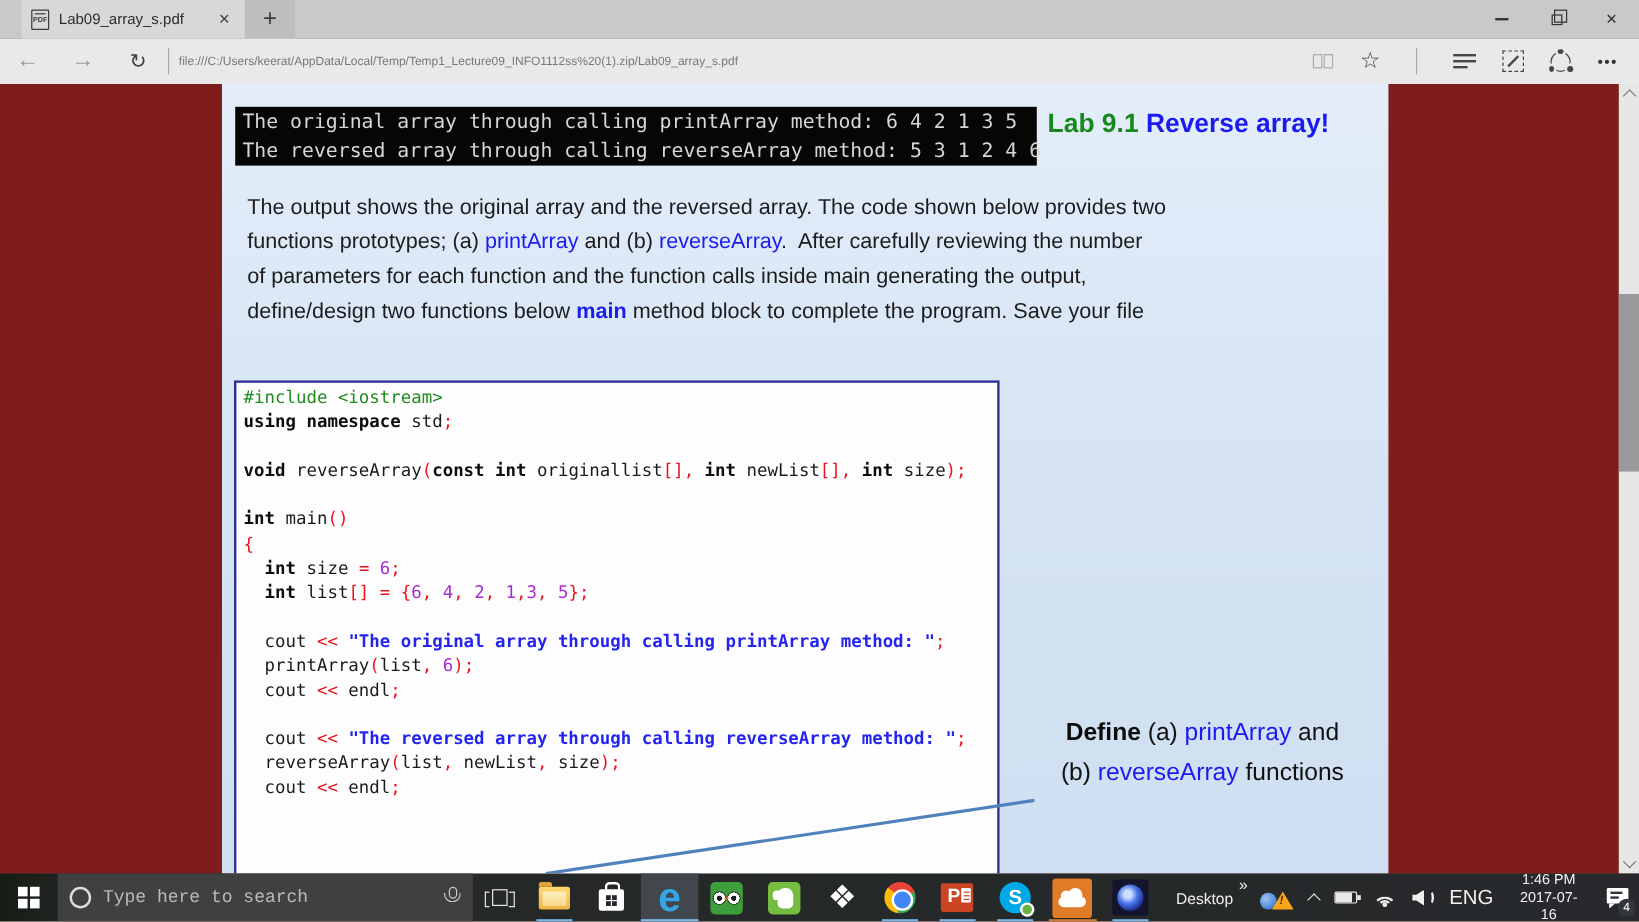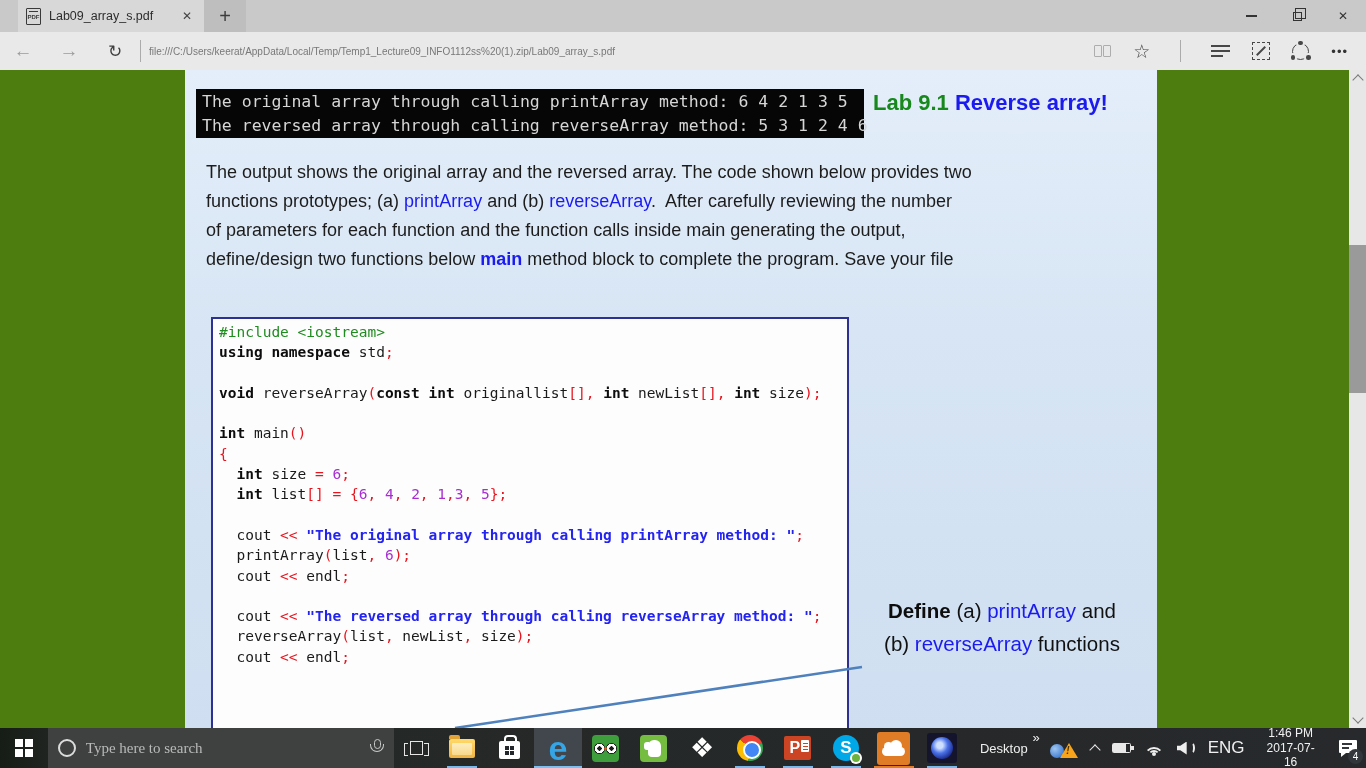--- a/index.html
+++ b/index.html
@@ -41,37 +41,37 @@
   .webnote{position:relative;width:18px;height:18px;border:1.4px dashed #474747;display:inline-block}
   .webnote i{position:absolute;left:2px;top:7px;width:12px;height:2px;background:#474747;transform:rotate(-45deg)}
   .share{position:relative;width:17px;height:17px;border:1.6px solid #474747;border-radius:50%;display:inline-block}
   .share i{position:absolute;width:4.5px;height:4.5px;background:#474747;border-radius:50%;box-shadow:0 0 0 2px #e9e9e9}
   .share .d1{left:5px;top:-3px}
   .share .d2{left:-2.5px;bottom:-1px}
   .share .d3{right:-2.5px;bottom:-1px}
   .more{font-size:13px;color:#333;letter-spacing:1px}
 
   
-  .content{position:absolute;left:0;top:70px;width:1366px;height:658px;background:#4d7c0f}
+  .content{position:absolute;left:0;top:70px;width:1366px;height:658px;background:#7f1d1d}
   .page{position:absolute;left:185px;top:0;width:972px;height:658px;overflow:hidden;
         background:linear-gradient(180deg,#e4eefa 0%,#d7e5f4 40%,#cfdff1 100%)}
   .line{white-space:pre}
 
   .console{position:absolute;left:11px;top:19px;width:668px;height:49px;background:#060606;
            font-family:"DejaVu Sans Mono",monospace;font-size:16.5px;color:#d6d6d6;padding:1px 6px}
   .console .line{height:23.5px;line-height:23.5px}
 
   .heading{position:absolute;left:688px;top:20px;font-size:22px;font-weight:bold;white-space:nowrap}
   .h-green{color:#17881c}
   .h-blue{color:#1b1bf0}
 
   .para{position:absolute;left:21px;top:88px;font-size:18px;color:#1c1c1c}
   .para .line{height:29px;line-height:29px}
 
-  .codeblock{position:absolute;left:26px;top:247px;width:638px;height:420px;background:#fdfdfd;
+  .codeblock{position:absolute;left:10px;top:247px;width:638px;height:420px;background:#fdfdfd;
              border:2px solid #2e3192;padding:3px 4px 0 6px;
              font-family:"DejaVu Sans Mono",monospace;font-size:14.5px;color:#1a1a1a}
   .codeblock .line{height:20.3px;line-height:20.3px}
   .c-k{font-weight:bold;color:#0d0d0d}
   .c-p{color:#e8141e}
   .c-n{color:#a82dd1}
   .c-s{color:#2424f0;font-weight:bold}
   .c-g{color:#1e8c1e}
   .c-b{color:#1b1bf0}
   .c-bb{color:#1b1bf0;font-weight:bold}
@@ -90,21 +90,21 @@
   .sb-thumb{position:absolute;left:0;top:175px;width:17px;height:148px;background:#9a9a9a}
 
   
   .taskbar{position:absolute;left:0;top:728px;width:1366px;height:40px;
            background:linear-gradient(90deg,#161c16 0,#242825 70px,#27292c 100%);display:flex;align-items:stretch}
   .start{width:48px;display:flex;align-items:center;justify-content:center}
   .wlogo{display:grid;grid-template-columns:8px 8px;grid-template-rows:8px 8px;gap:1.5px}
   .wlogo i{background:#fff}
   .searchbox{width:348px;background:#3f4140;display:flex;align-items:center;padding:0 10px;gap:10px}
   .cortana-ring{width:18px;height:18px;border:2.2px solid #dcdcdc;border-radius:50%;flex:none}
-  .search-input{flex:1;background:transparent;border:none;outline:none;font-size:15px;color:#eab308;font-family:Liberation Serif, serif}
+  .search-input{flex:1;background:transparent;border:none;outline:none;font-size:15px;color:#eab308;font-family:Liberation Mono, monospace}
   .search-input::placeholder{color:#b9b9b9}
   .mic{position:relative;width:14px;height:18px;flex:none}
   .mic .mb{position:absolute;left:3.5px;top:0;width:7px;height:10px;border:1.6px solid #c9c9c9;border-radius:4px}
   .mic .ma{position:absolute;left:0;top:5px;width:14px;height:8px;border:1.6px solid #c9c9c9;border-top:none;border-radius:0 0 9px 9px}
   .taskview{width:44px;display:flex;align-items:center;justify-content:center}
   .tv{position:relative;width:13px;height:14px}
   .tv i{position:absolute;left:0;top:0;width:13px;height:14px;border:1.7px solid #e6e6e6}
   .tv::before{content:'';position:absolute;left:-6px;top:1.5px;width:3.5px;height:11px;border:1.7px solid #e6e6e6;border-right:none}
   .tv::after{content:'';position:absolute;right:-6px;top:1.5px;width:3.5px;height:11px;border:1.7px solid #e6e6e6;border-left:none}
 

